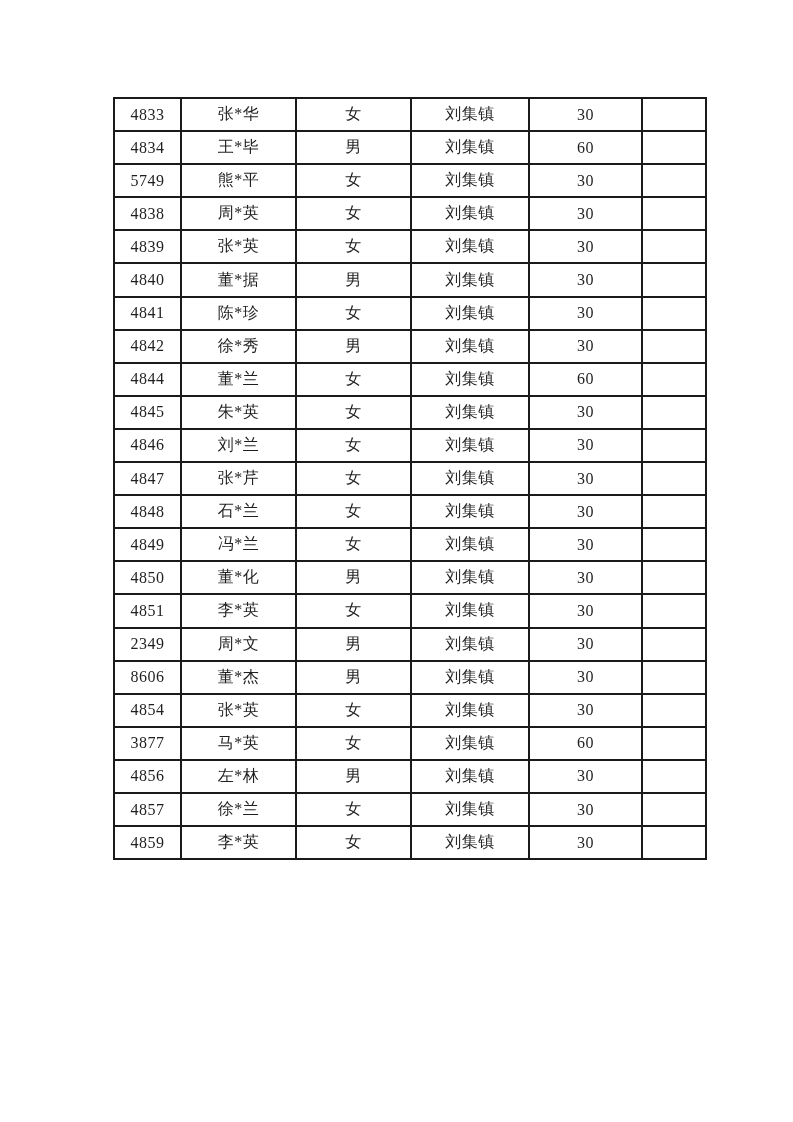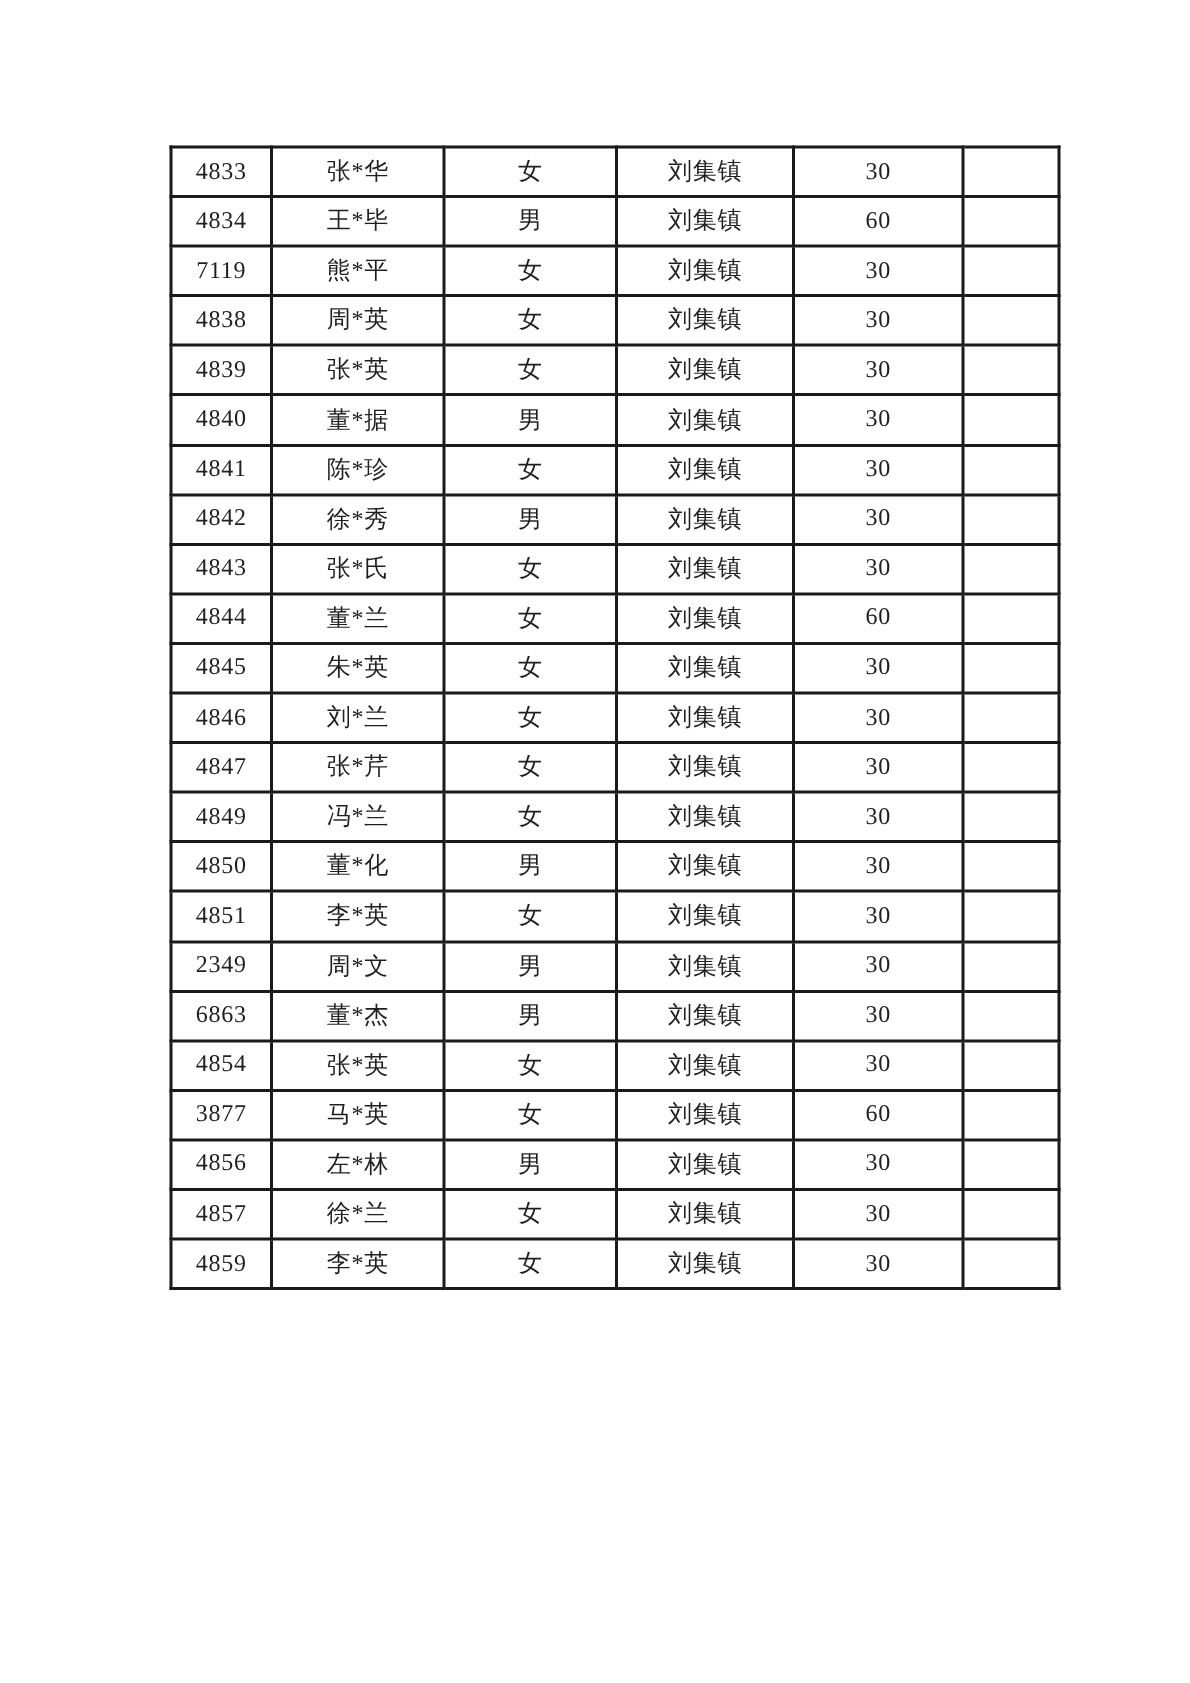--- a/index.html
+++ b/index.html
@@ -61,21 +61,21 @@
         </tr>
         <tr>
           <td>4834</td>
           <td>王*毕</td>
           <td>男</td>
           <td>刘集镇</td>
           <td>60</td>
           <td></td>
         </tr>
         <tr>
-          <td>7119</td>
+          <td>5749</td>
           <td>熊*平</td>
           <td>女</td>
           <td>刘集镇</td>
           <td>30</td>
           <td></td>
         </tr>
         <tr>
           <td>4838</td>
           <td>周*英</td>
           <td>女</td>
@@ -109,28 +109,20 @@
         </tr>
         <tr>
           <td>4842</td>
           <td>徐*秀</td>
           <td>男</td>
           <td>刘集镇</td>
           <td>30</td>
           <td></td>
         </tr>
         <tr>
-          <td>4843</td>
-          <td>张*氏</td>
-          <td>女</td>
-          <td>刘集镇</td>
-          <td>30</td>
-          <td></td>
-        </tr>
-        <tr>
           <td>4844</td>
           <td>董*兰</td>
           <td>女</td>
           <td>刘集镇</td>
           <td>60</td>
           <td></td>
         </tr>
         <tr>
           <td>4845</td>
           <td>朱*英</td>
@@ -149,20 +141,28 @@
         </tr>
         <tr>
           <td>4847</td>
           <td>张*芹</td>
           <td>女</td>
           <td>刘集镇</td>
           <td>30</td>
           <td></td>
         </tr>
         <tr>
+          <td>4848</td>
+          <td>石*兰</td>
+          <td>女</td>
+          <td>刘集镇</td>
+          <td>30</td>
+          <td></td>
+        </tr>
+        <tr>
           <td>4849</td>
           <td>冯*兰</td>
           <td>女</td>
           <td>刘集镇</td>
           <td>30</td>
           <td></td>
         </tr>
         <tr>
           <td>4850</td>
           <td>董*化</td>
@@ -181,21 +181,21 @@
         </tr>
         <tr>
           <td>2349</td>
           <td>周*文</td>
           <td>男</td>
           <td>刘集镇</td>
           <td>30</td>
           <td></td>
         </tr>
         <tr>
-          <td>6863</td>
+          <td>8606</td>
           <td>董*杰</td>
           <td>男</td>
           <td>刘集镇</td>
           <td>30</td>
           <td></td>
         </tr>
         <tr>
           <td>4854</td>
           <td>张*英</td>
           <td>女</td>

